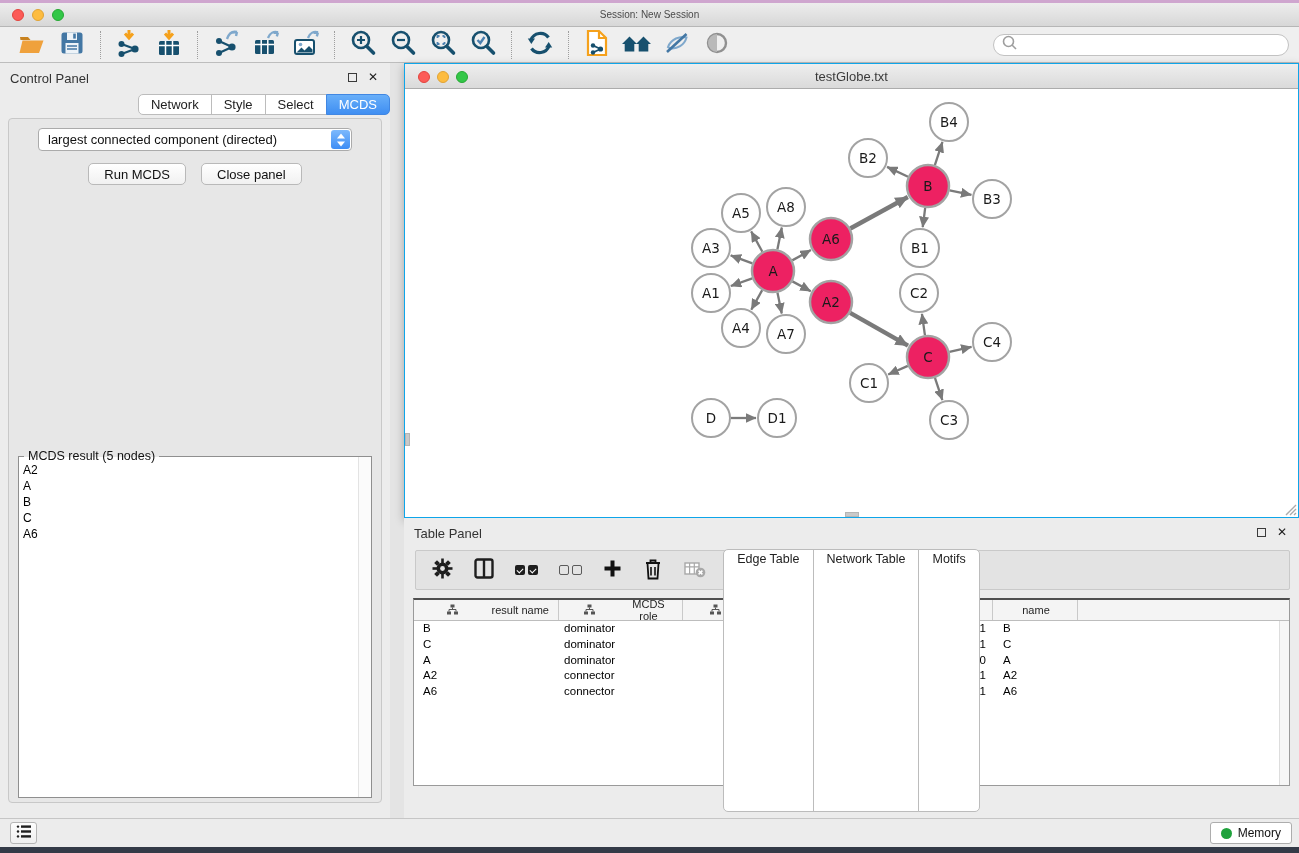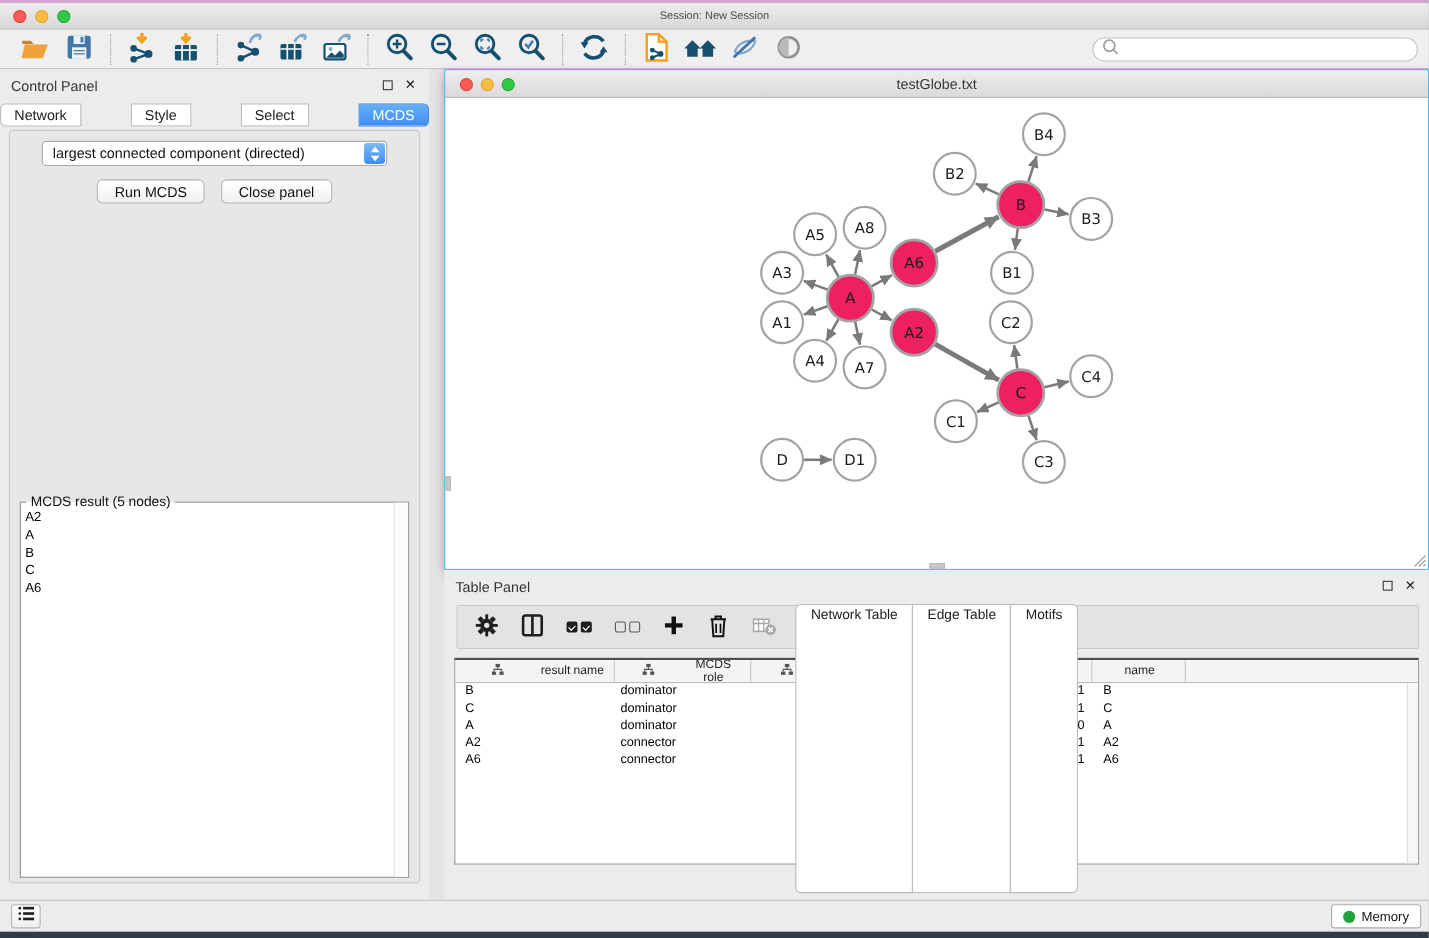--- a/index.html
+++ b/index.html
@@ -31,21 +31,21 @@
   .search input{border:none;outline:none;flex:1;font-size:12px;background:transparent;
           font-family:"Liberation Sans",sans-serif;}
   
   .main{position:absolute;left:0;top:63px;width:1299px;height:755px;background:#E4E4E4;}
   
   .control-panel{position:absolute;left:0;top:0;width:390px;height:755px;background:#ECECEC;}
   .panel-title{position:absolute;left:10px;top:8px;font-size:13px;color:#333;}
   .panel-ctrls{position:absolute;right:12px;top:9px;display:flex;gap:11px;align-items:center;}
   .float-glyph{width:9px;height:9px;border:1.6px solid #3A3A3A;display:inline-block;}
   .close-glyph{font-size:12px;font-weight:bold;color:#1A1A1A;line-height:10px;}
-  .seg-tabs{position:absolute;left:0;right:0;top:31px;display:flex;justify-content:space-between;}
+  .seg-tabs{position:absolute;left:0;right:0;top:31px;display:flex;justify-content:flex-end;}
   .seg-tab{border:1px solid #BCBCBC;margin-left:-1px;background:#FFF;font-size:13px;
            padding:2px 12px;color:#222;cursor:default;}
   .seg-tab:first-child{border-radius:5px 0 0 5px;margin-left:0;}
   .seg-tab:last-child{border-radius:0 5px 5px 0;}
   .seg-tab.active{background:linear-gradient(#68AFF9,#3F8EF2);border-color:#4187E2;color:#fff;}
   .cp-box{position:absolute;left:8px;right:8px;top:55px;bottom:15px;background:#E7E7E7;
           border:1px solid #C8C8C8;border-radius:4px;}
   .opt-label{text-align:center;margin-top:15px;font-size:13px;color:#111;}
   .dropdown{position:relative;width:314px;height:23px;margin:9px auto 0;background:#fff;
             border:1px solid #ABABAB;border-radius:4px;font-size:13px;line-height:21px;
@@ -615,22 +615,22 @@
               <div class="td c0">A6</div>
               <div class="td c1">connector</div>
               <div class="td c2">1</div>
               <div class="td c3">1</div>
               <div class="td c4">A6</div>
             </div>
           </div>
         <div class="t-scroll"></div>
       </div>
       <div class="seg-tabs tp-tabs">
+          <div class="seg-tab">Edge Table</div>
           <div class="seg-tab">Network Table</div>
-          <div class="seg-tab">Edge Table</div>
           <div class="seg-tab">Motifs</div>
         </div>
     </div>
   </div>
 
   <div class="statusbar">
     <div class="list-btn">
       <span>
         <svg width="16" height="15" viewBox="0 0 16 15">
             <g fill="#1E1E1E">

